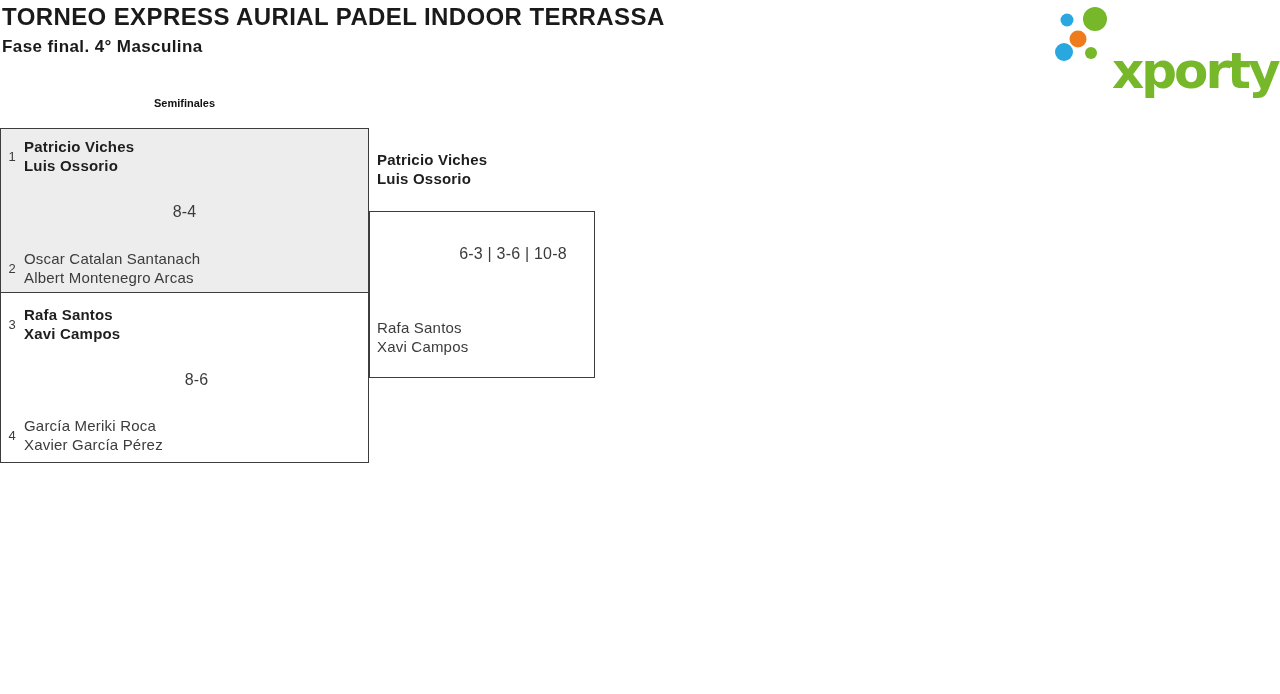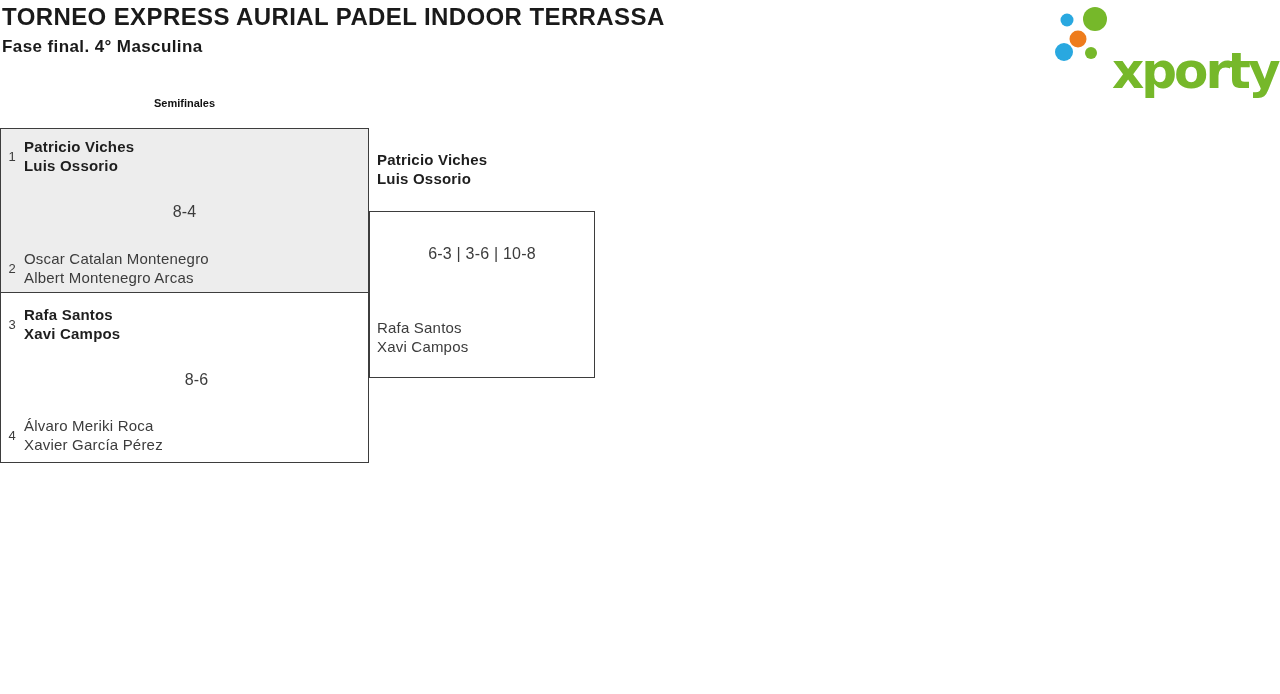--- a/index.html
+++ b/index.html
@@ -102,21 +102,21 @@
     color: #1e1e1e;
   }
   .score {
     position: absolute;
     font-size: 16px;
     letter-spacing: 0.2px;
     color: #3c3c3c;
     text-align: center;
   }
   .score.semis { left: 0; width: 369px; }
-  .score.fin { left: 369px; width: 226px; }
+  .score.fin { left: 369px; width: 226px; padding-left: 31px; }
 </style>
 </head>
 <body>
 
 <div class="page">
 
   <div class="title">TORNEO EXPRESS AURIAL PADEL INDOOR TERRASSA</div>
   <div class="subtitle">Fase final. 4° Masculina</div>
 
   <div>
@@ -137,33 +137,33 @@
   <div class="match-box fin"></div>
 
   <div class="seed" style="top:137px;">1</div>
   <div class="team winner" style="left:24px; top:137px;">
     <div>Patricio Viches</div>
     <div>Luis Ossorio</div>
   </div>
   <div class="score semis" style="top:203px;">8-4</div>
   <div class="seed" style="top:249px;">2</div>
   <div class="team" style="left:24px; top:249px;">
-    <div>Oscar Catalan Montenegro</div>
+    <div>Oscar Catalan Santanach</div>
     <div>Albert Montenegro Arcas</div>
   </div>
 
   <div class="seed" style="top:305px;">3</div>
   <div class="team winner" style="left:24px; top:305px;">
     <div>Rafa Santos</div>
     <div>Xavi Campos</div>
   </div>
   <div class="score semis" style="top:371px;margin-left:12px;">8-6</div>
   <div class="seed" style="top:416px;">4</div>
   <div class="team" style="left:24px; top:416px;">
-    <div>Álvaro Meriki Roca</div>
+    <div>García Meriki Roca</div>
     <div>Xavier García Pérez</div>
   </div>
 
   <div class="team winner" style="left:377px; top:150px;">
     <div>Patricio Viches</div>
     <div>Luis Ossorio</div>
   </div>
   <div class="score fin" style="top:245px;">6-3 | 3-6 | 10-8</div>
   <div class="team" style="left:377px; top:318px;">
     <div>Rafa Santos</div>

